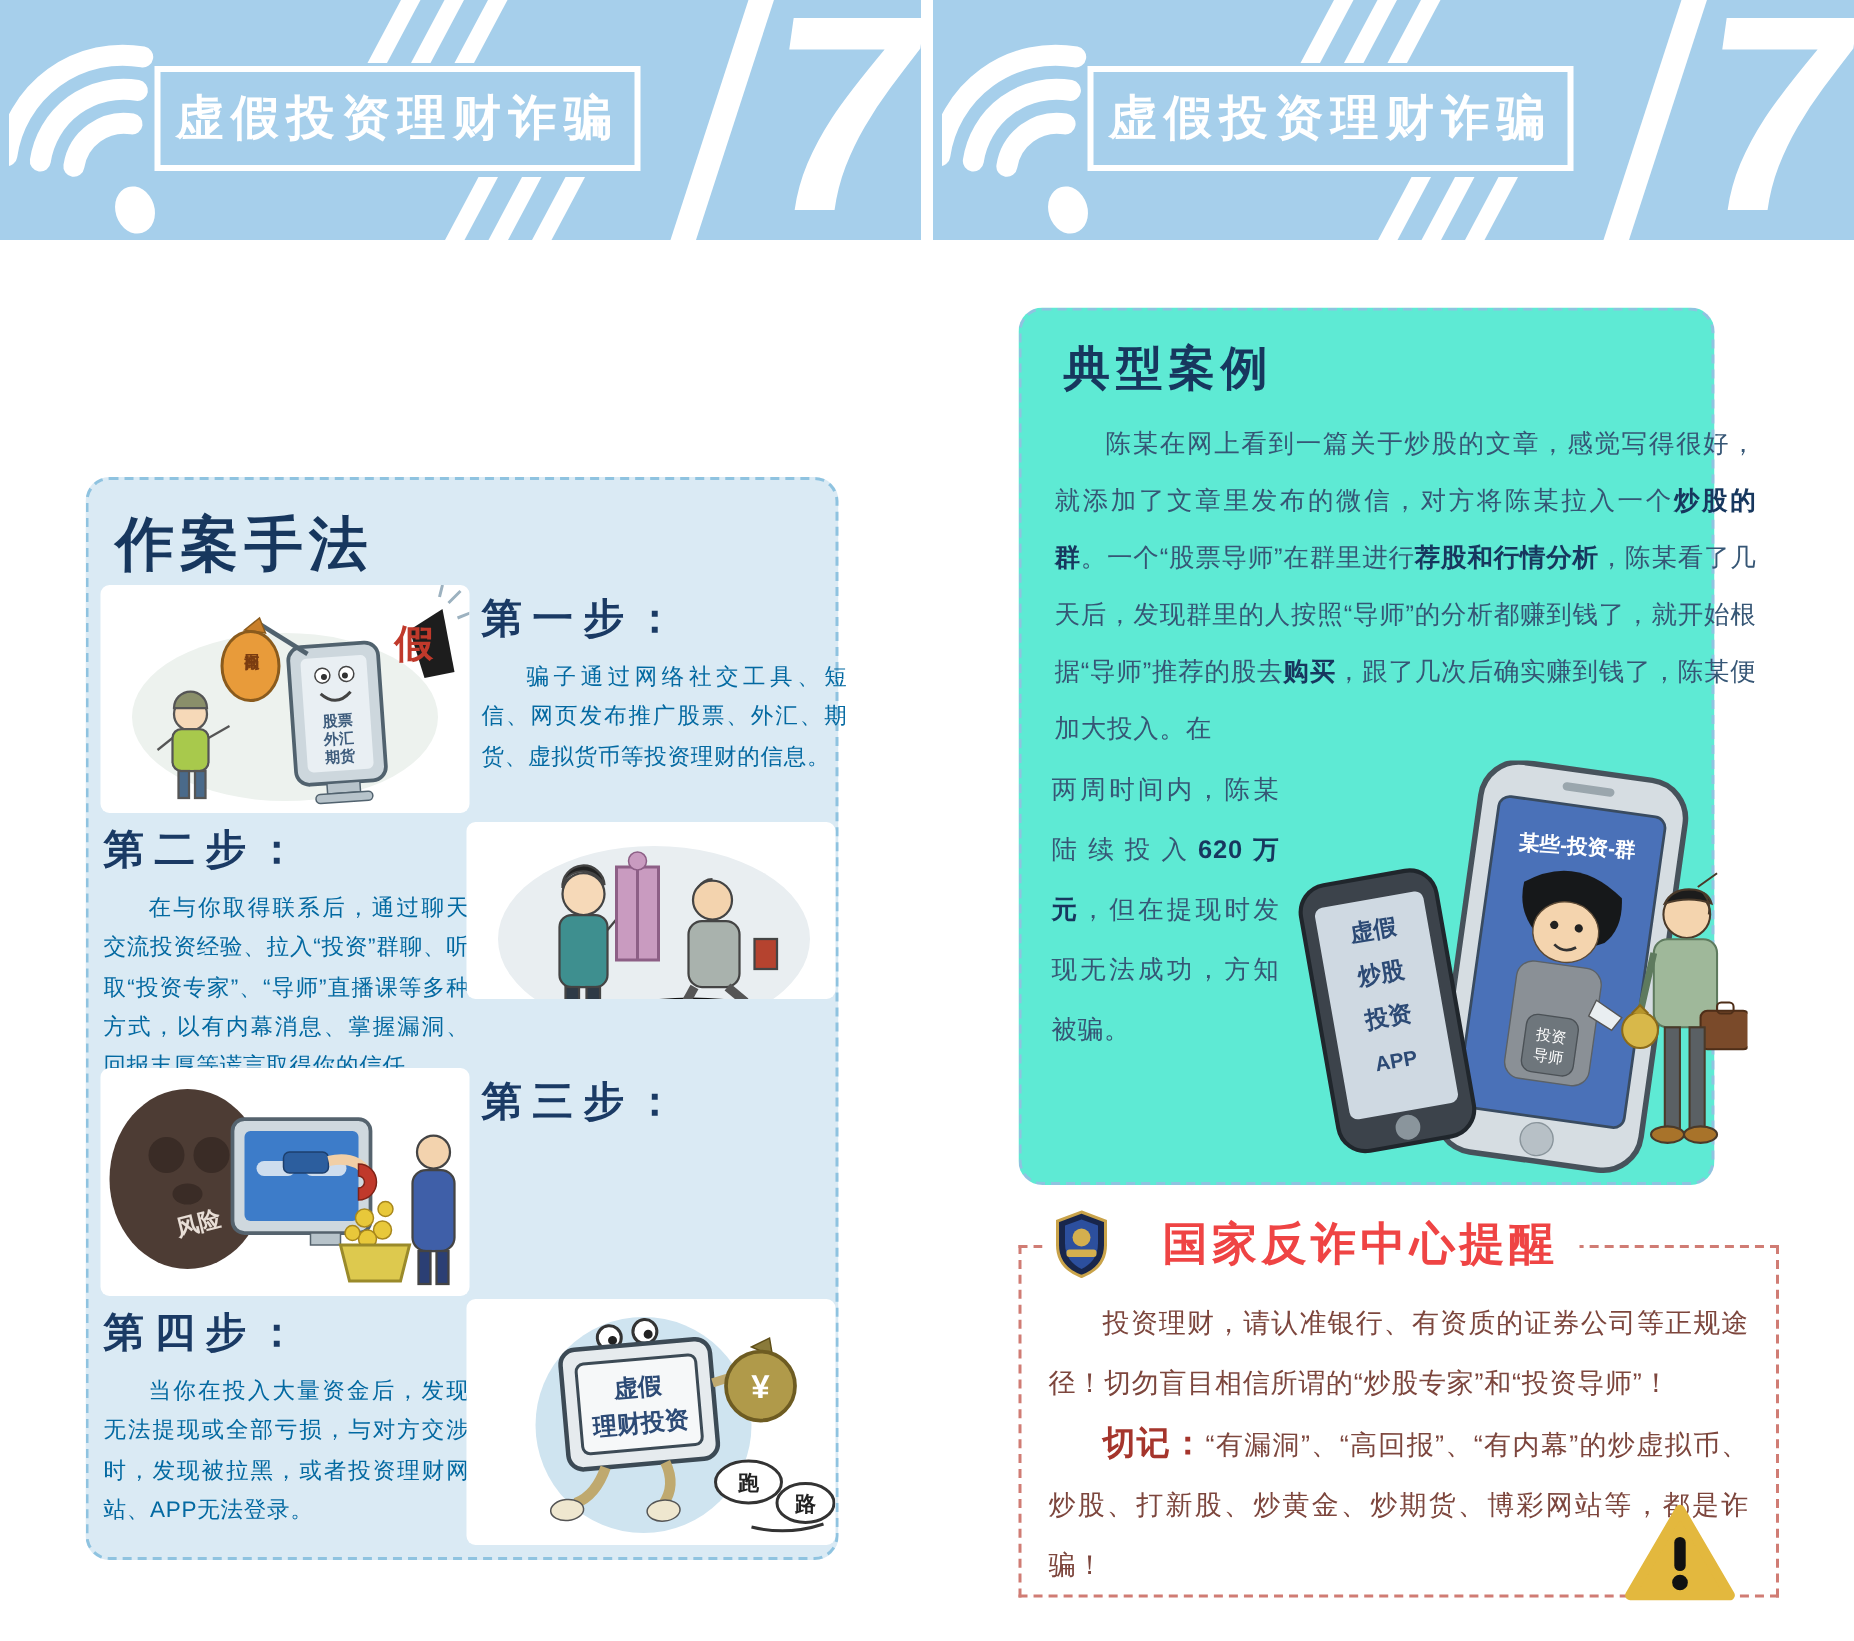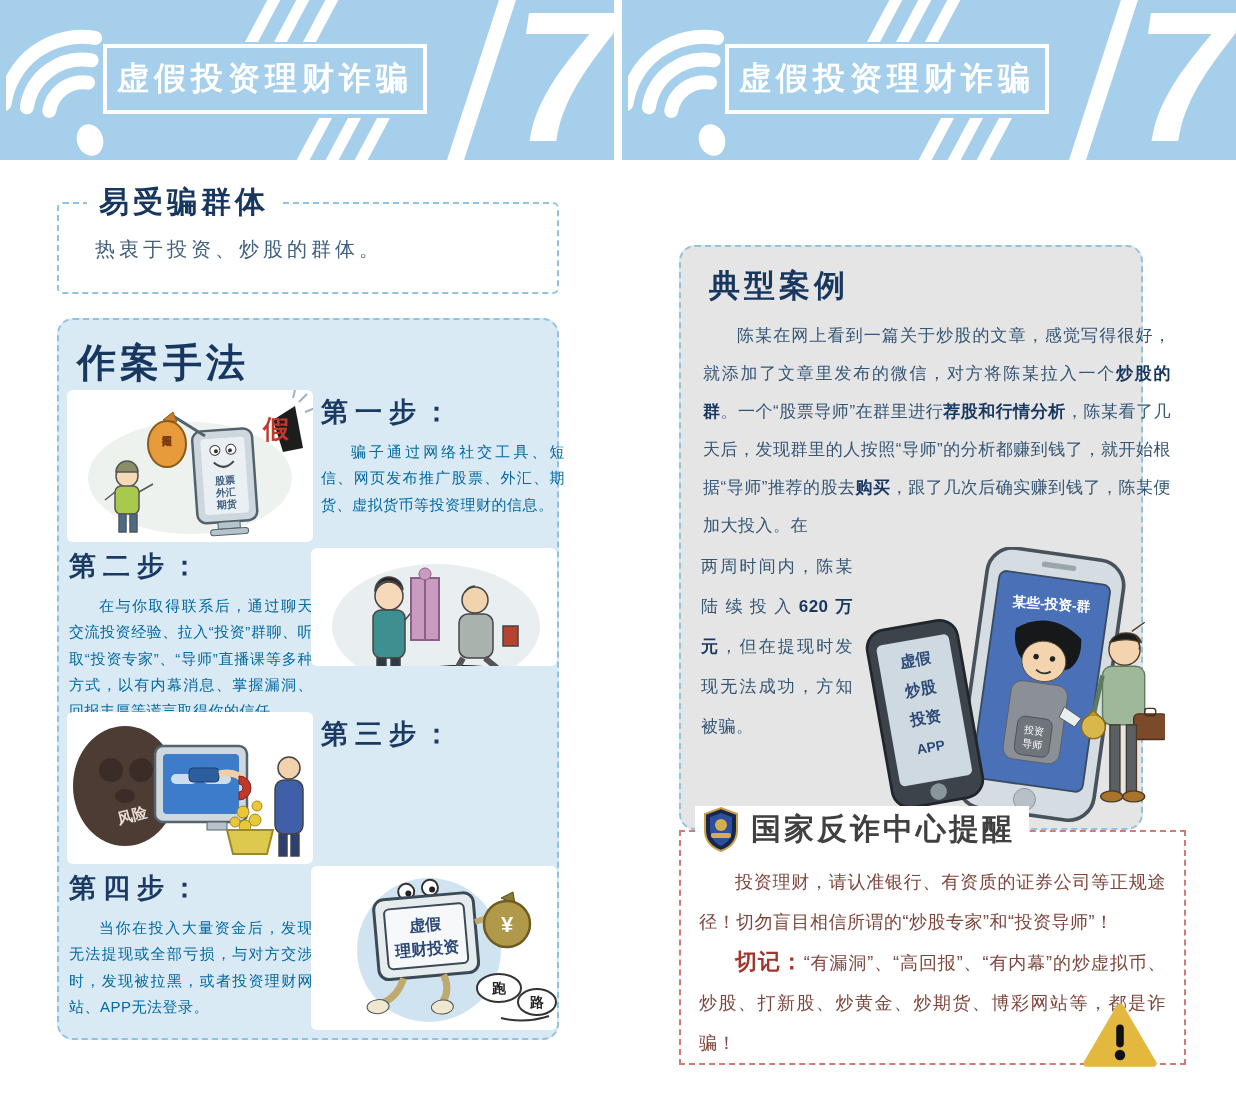--- a/index.html
+++ b/index.html
@@ -39,36 +39,36 @@
   #ill3 { left:8px;  top:392px; width:246px; height:152px; }
   #ill4 { left:252px; top:546px; width:246px; height:164px; }
   .steptext { position:absolute; width:244px; }
   #st1 { left:262px; top:74px;  } #st2 { left:10px; top:228px; }
   #st3 { left:262px; top:396px; } #st4 { left:10px; top:550px; }
   .slabel { font-size:27px; font-weight:bold; color:#1a3a64; letter-spacing:7px; margin:0 0 9px 0; }
   .sbody  { font-size:15px; color:#0369a1; line-height:1.75; letter-spacing:0.5px; text-align:justify;
             text-indent:2em; margin:0; }
 
   
-  .cbox { position:absolute; left:57px; top:205px; width:464px; height:585px; background:#e5e5e5;
-          border:2px dashed #8fc3e0; border-radius:16px; padding:16px 16px 0 20px;margin-top:40px; }
+  .cbox { position:absolute; left:57px; top:205px; width:464px; height:585px; background:#5eead4;
+          border:2px dashed #8fc3e0; border-radius:16px; padding:16px 16px 0 20px; }
   .ctitle { font-size:31px; font-weight:bold; color:#17375e; letter-spacing:4px; margin:2px 0 10px 8px; }
   .cpara { font-size:17px; color:#365675; line-height:38px; letter-spacing:0.5px; text-align:justify;
            text-indent:2em; margin:0 0 0 2px; width:468px; }
   .cpara b, .ccol b { color:#17375e; font-weight:bold; }
   .crow { display:flex; margin-top:2px; }
   .ccol { width:152px; font-size:17px; color:#365675; line-height:40px; letter-spacing:0.5px;
           text-align:justify; flex:none; }
   .cart { flex:1; height:298px; }
 
   .rbox { position:absolute; left:57px; top:830px; width:507px; height:235px; background:#fff;
           border:2px dashed #d07c74; }
   .rhead { position:absolute; left:14px; top:-26px; display:flex; align-items:center; gap:10px;
            background:#fff; padding:0 14px 0 6px; }
-  .rtitle { font-size:30px; font-weight:bold; color:#404040; letter-spacing:3px; }
+  .rtitle { font-size:30px; font-weight:bold; color:#ef4444; letter-spacing:3px;margin-left:24px; }
   .rp { margin:0; padding:0 18px; font-size:18px; color:#7d463d; line-height:40px; letter-spacing:0.5px;
         text-align:justify; text-indent:2em; }
   .rp.first { margin-top:30px; }
   .rp b { color:#a5352c; font-size:22px; }
   .warn { position:absolute; right:26px; bottom:-8px; }
 
   svg text { font-family:"Liberation Sans","DejaVu Sans",sans-serif; }
   .vtxt { writing-mode:vertical-rl; text-orientation:upright; }
 </style>
 </head>
@@ -96,24 +96,20 @@
       </div>
       <div class="stripes bot">
           <div class="bar"></div>
           <div class="bar"></div>
           <div class="bar"></div>
         </div>
       <div class="longbar"></div>
       <div class="bignum">7</div>
     </div>
 
-    <div class="vbox">
-      <div class="vtitle">易受骗群体</div>
-      <div class="vtext">热衷于投资、炒股的群体。</div>
-    </div>
 
     <div class="mbox">
       <div class="mtitle">作案手法</div>
 
       <div class="ill" id="ill1">
         <svg width="246" height="152" viewBox="0 0 246 152">
           <ellipse cx="123" cy="88" rx="102" ry="56" fill="#edf2ee"></ellipse>
           <g stroke="#555" stroke-width="1.5">
             <circle cx="60" cy="86" r="11" fill="#f6d9b8"></circle>
             <path d="M49 82 a11 11 0 0 1 22 0 z" fill="#8a8f6a"></path>

